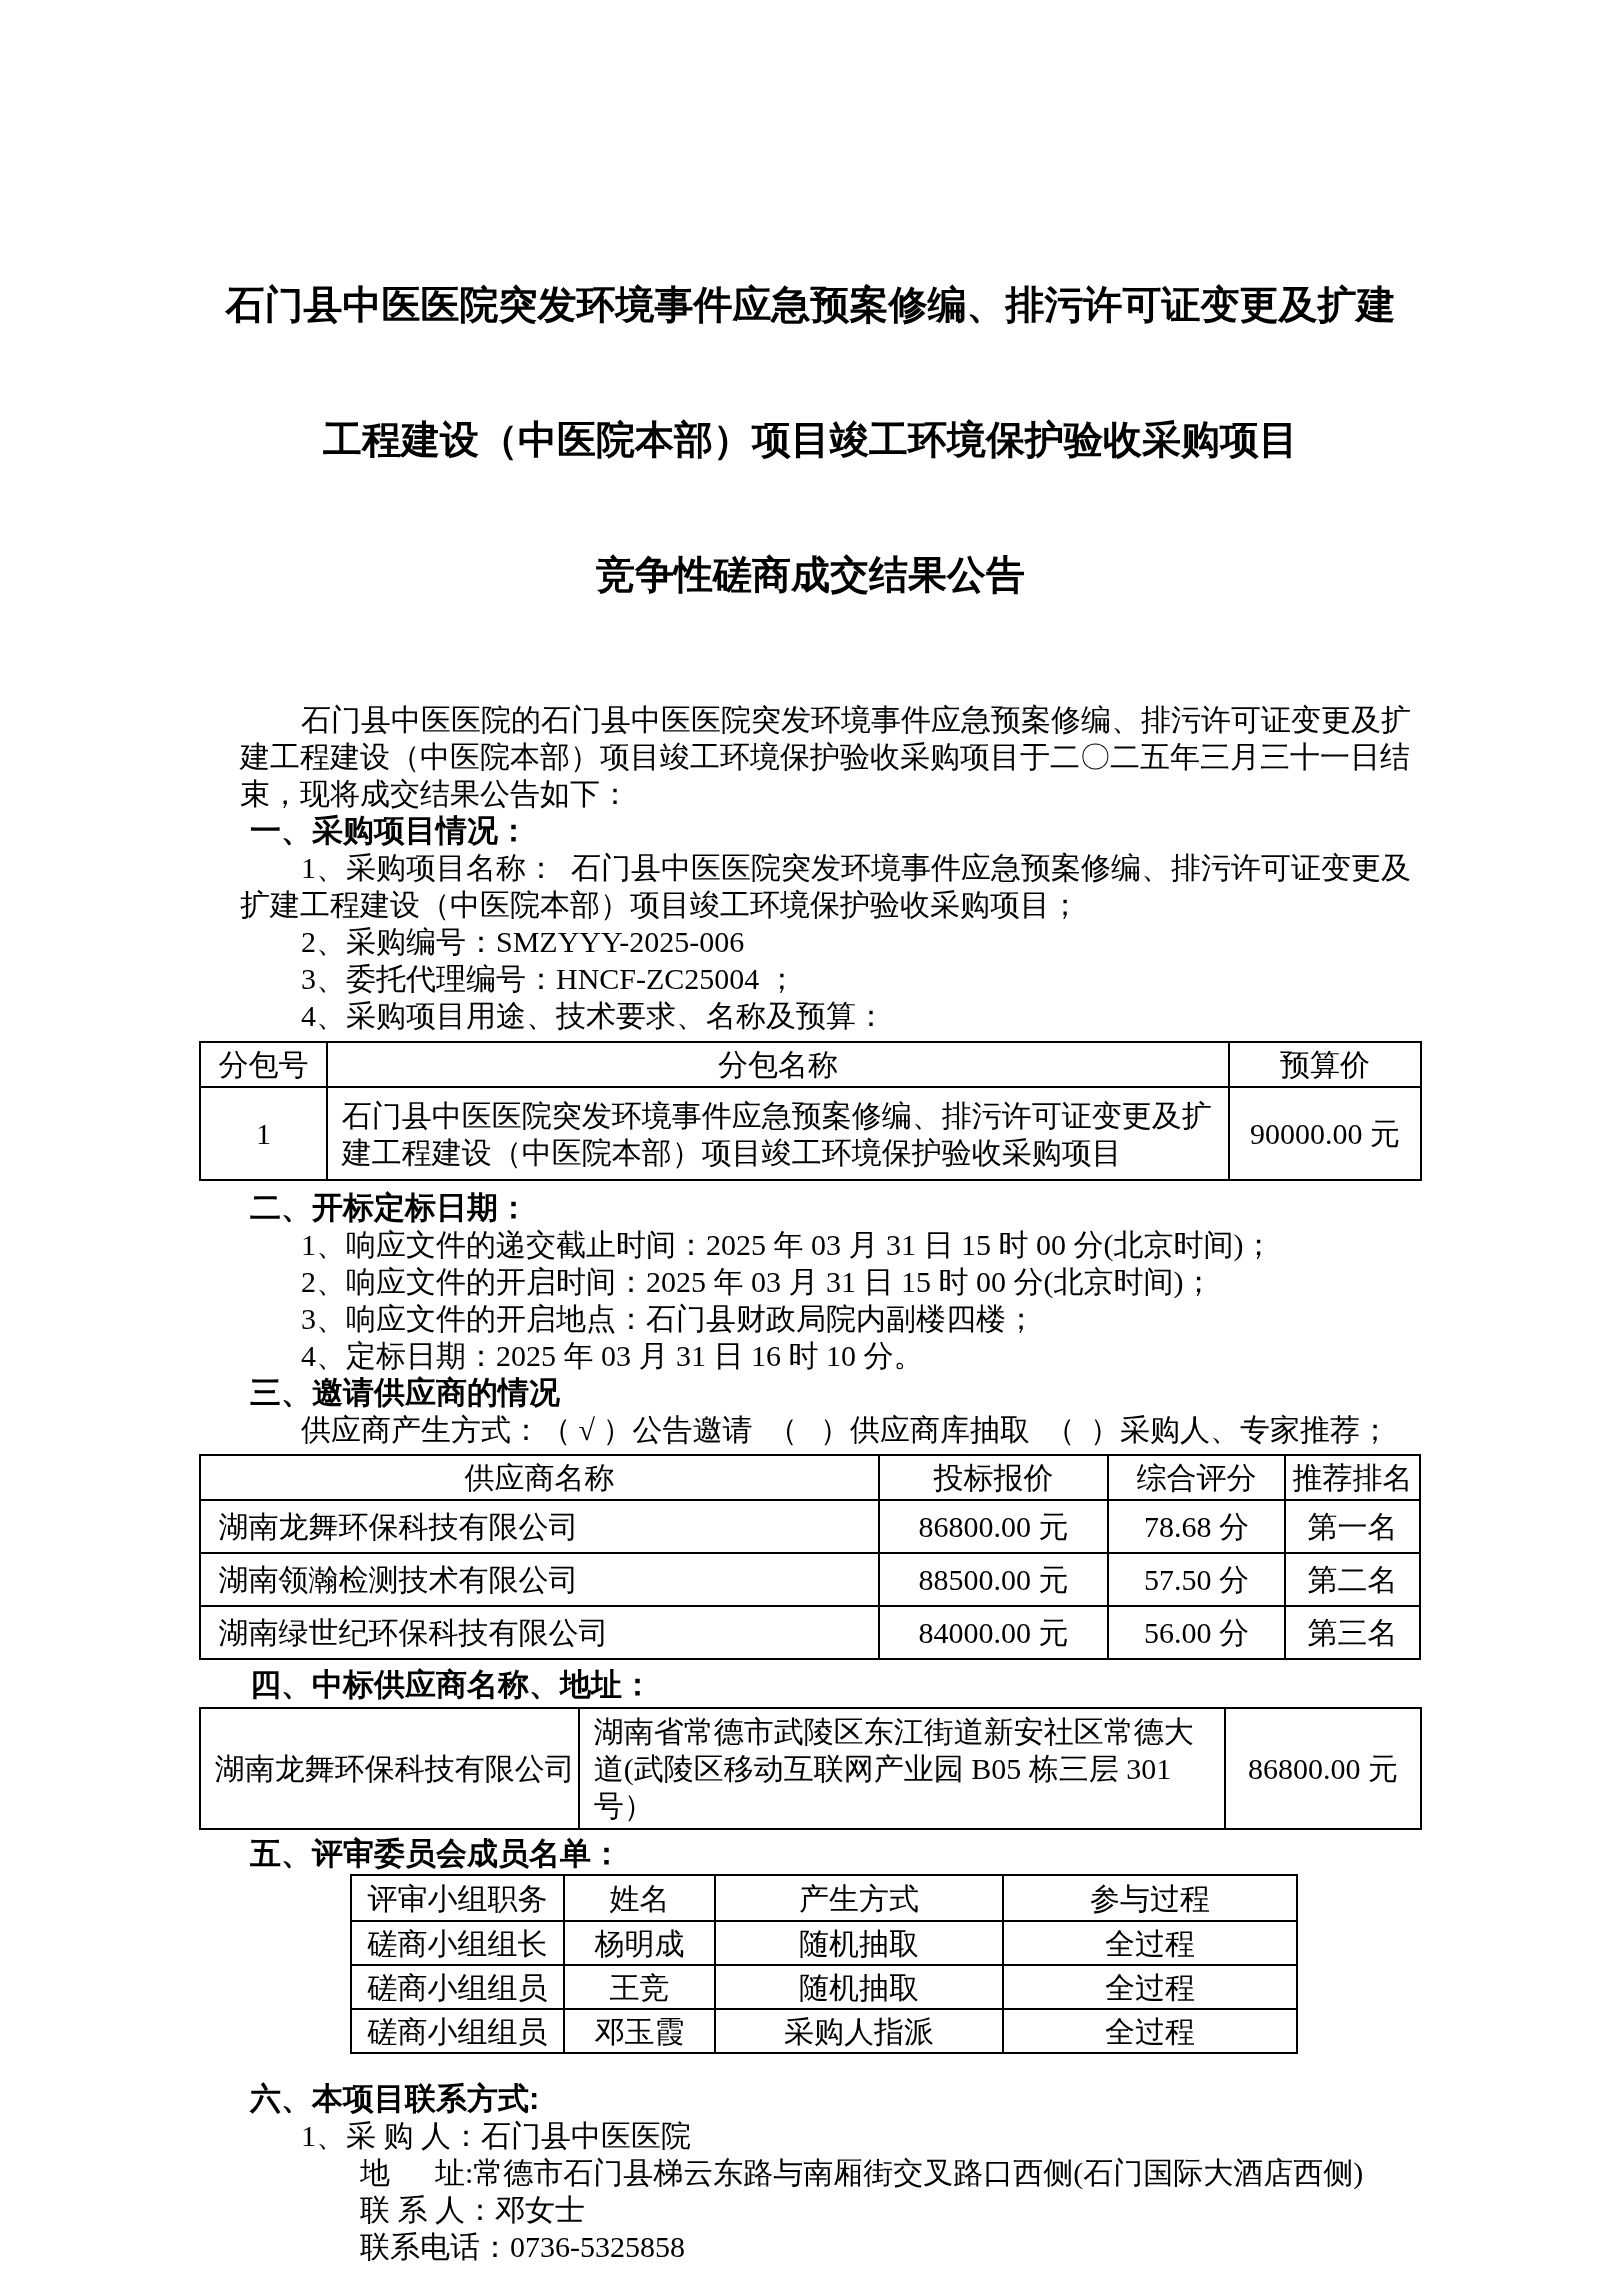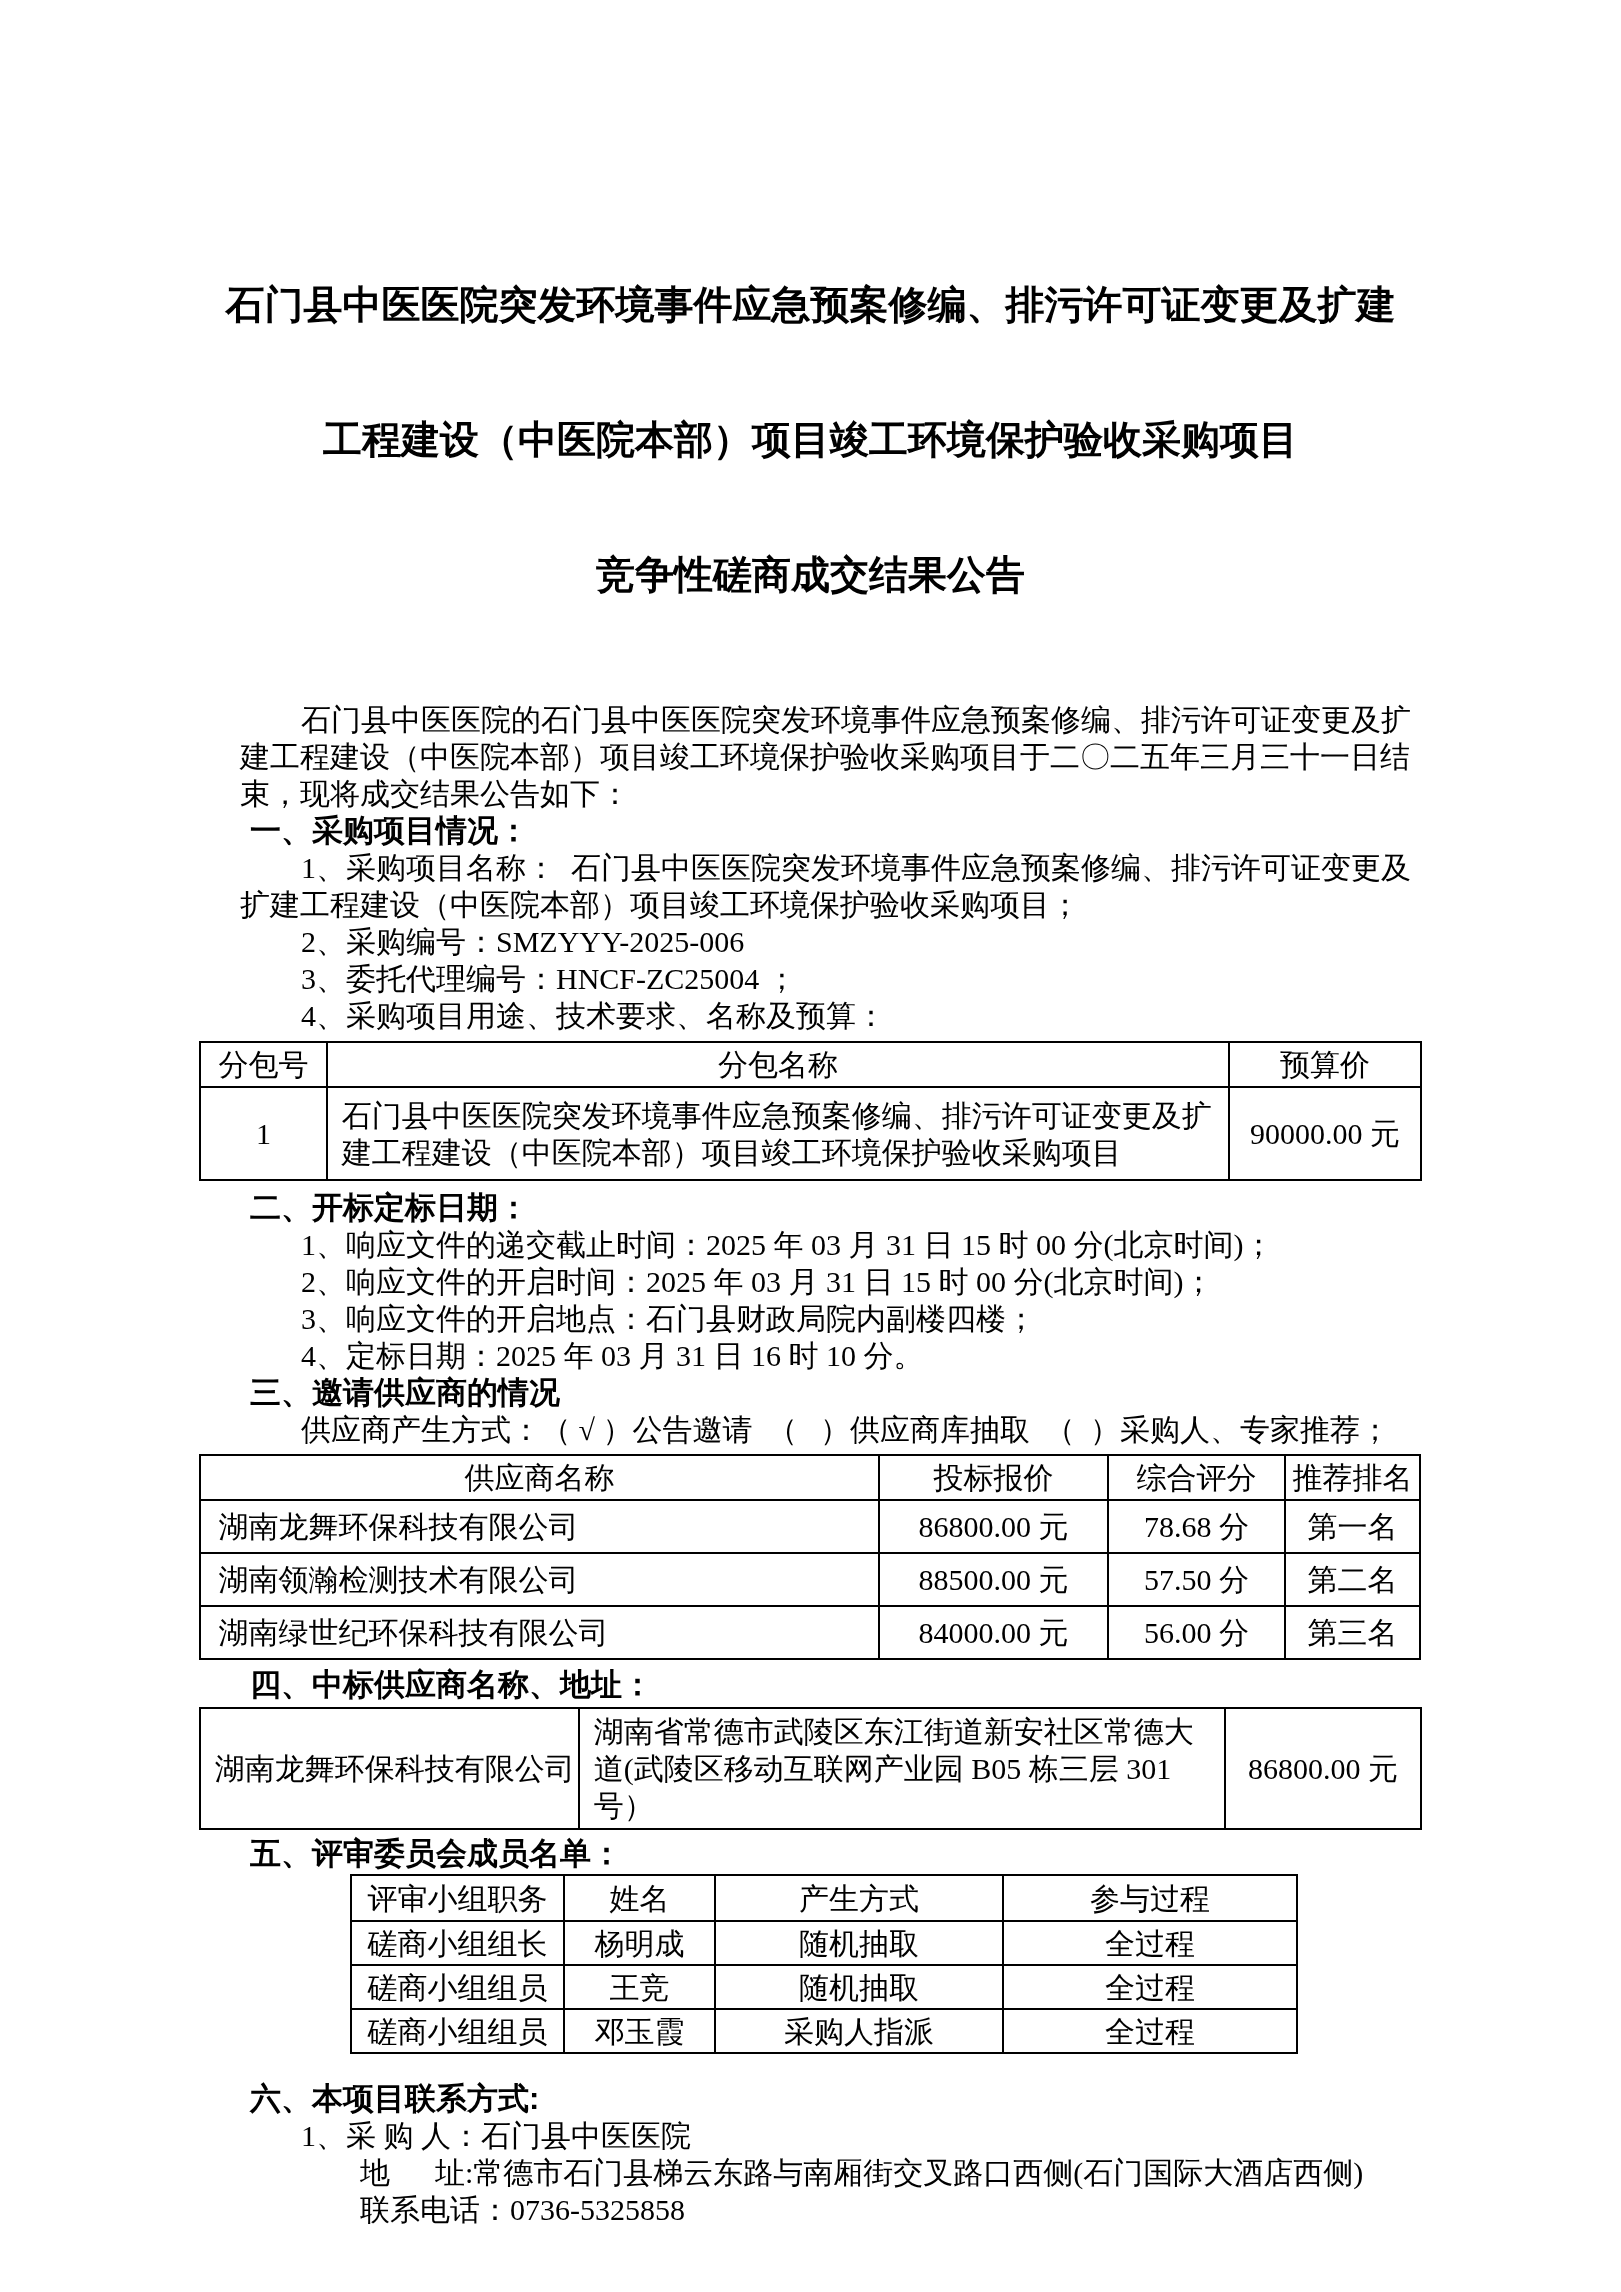--- a/index.html
+++ b/index.html
@@ -177,16 +177,17 @@
       <td>邓玉霞</td>
       <td>采购人指派</td>
       <td>全过程</td>
     </tr>
   </tbody>
     </table>
 
   <div class="sec-heading mt26">六、本项目联系方式:</div>
   <div class="text item">1、采 购 人：石门县中医医院</div>
   <div class="text sub1">地      址:常德市石门县梯云东路与南厢街交叉路口西侧(石门国际大酒店西侧)</div>
+  <div class="text sub1">联 系 人：邓女士</div>
   <div class="text sub1">联系电话：0736-5325858</div>
 
 </div>
 
 
 </body></html>

